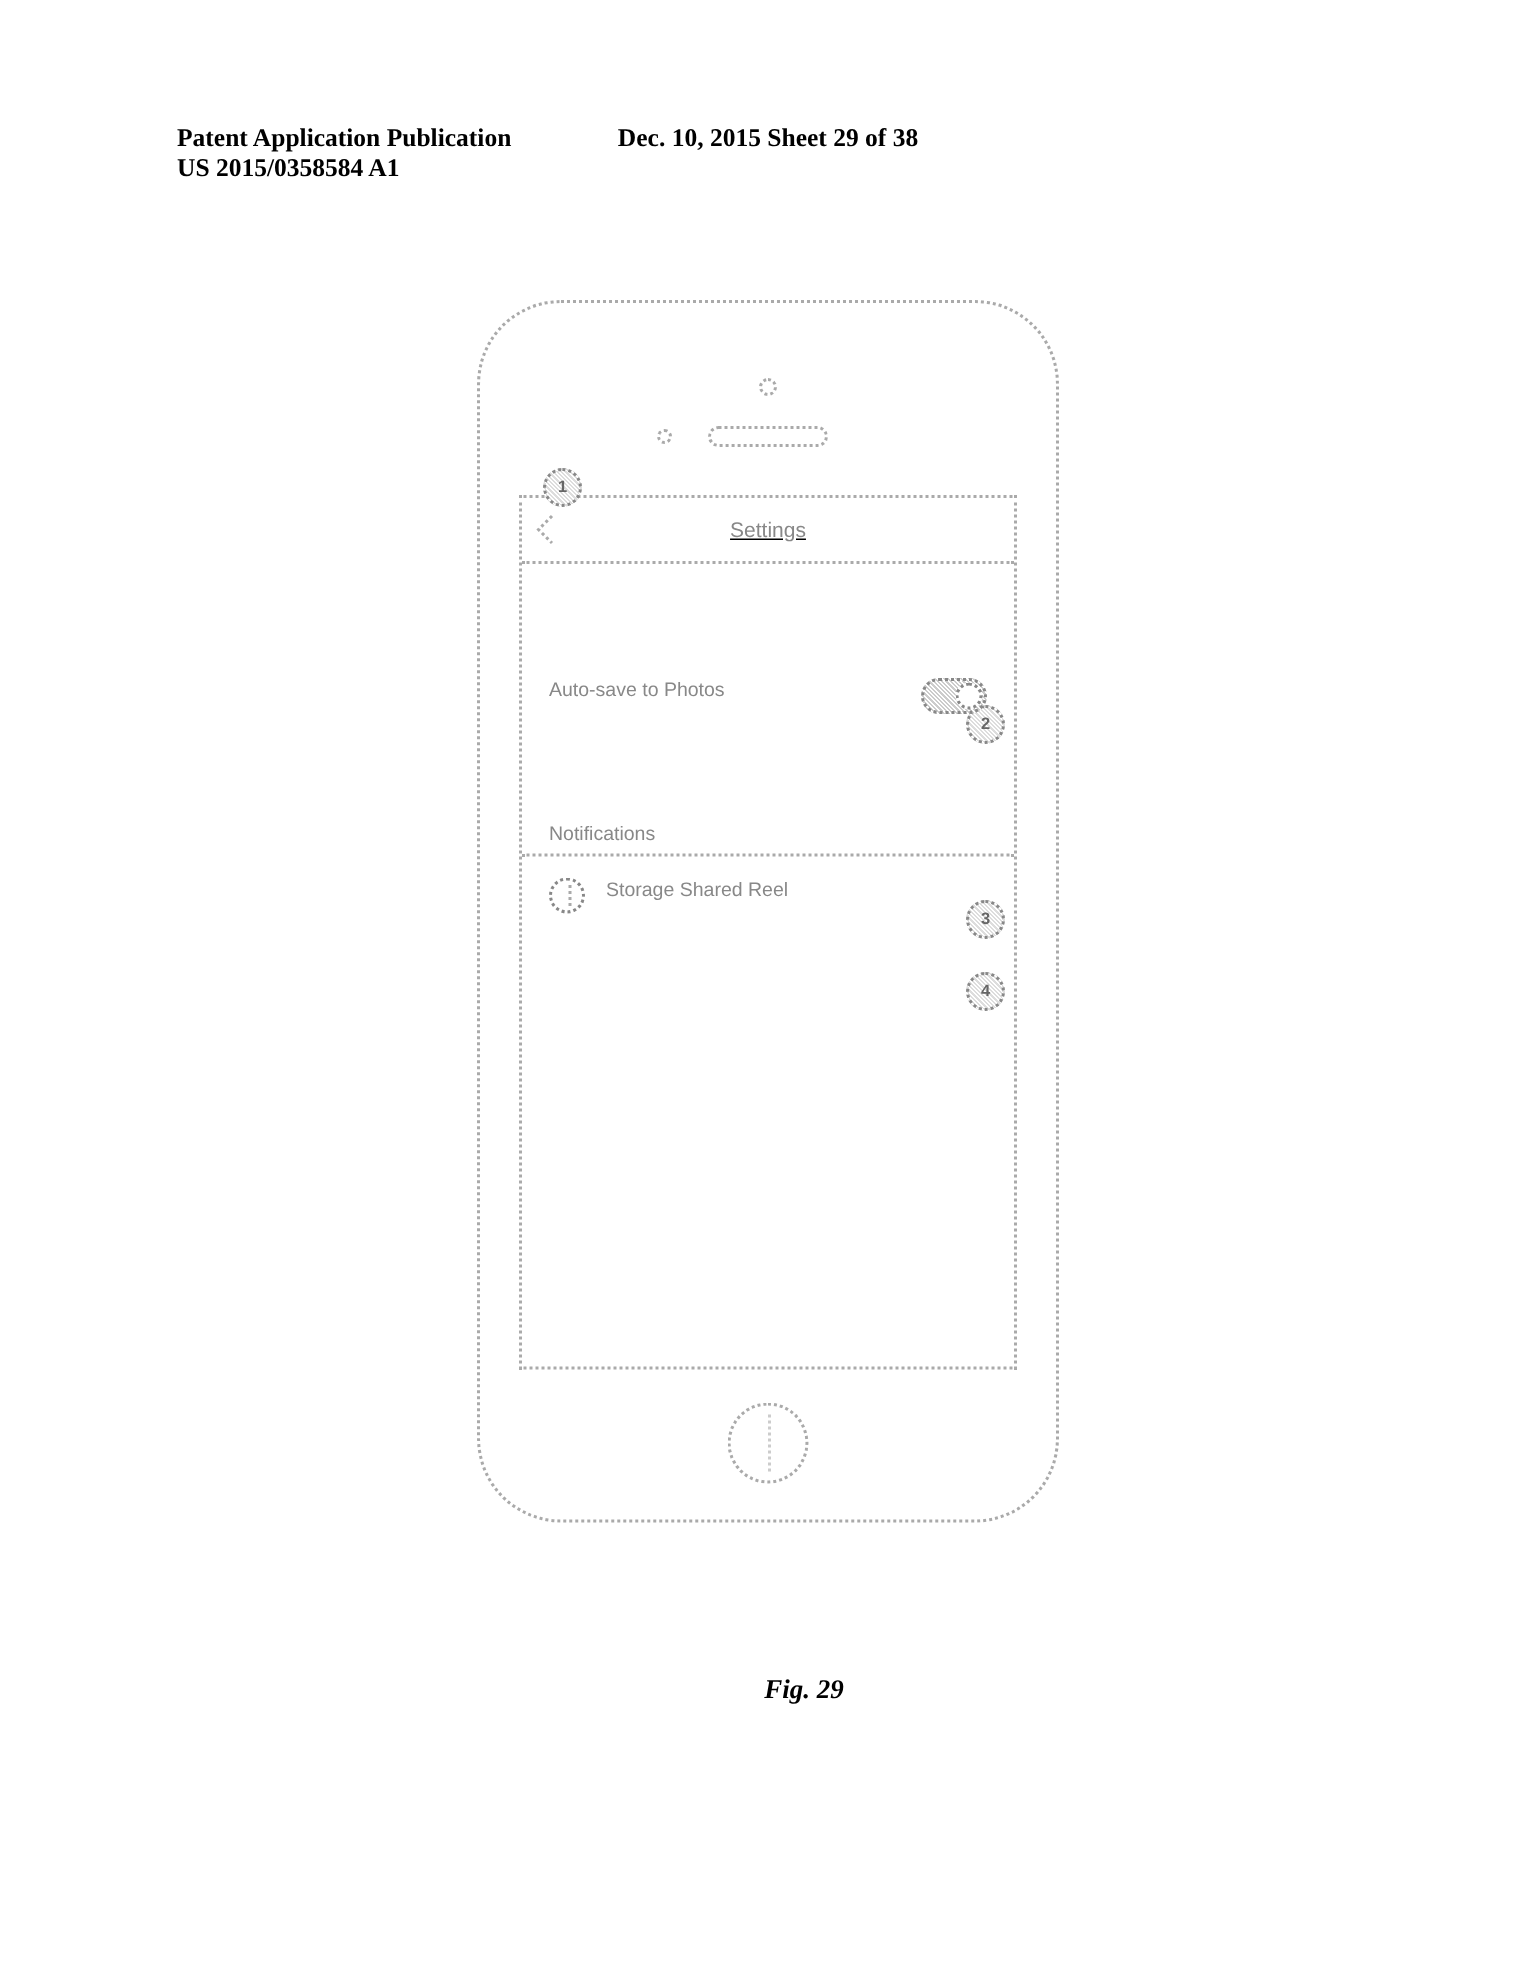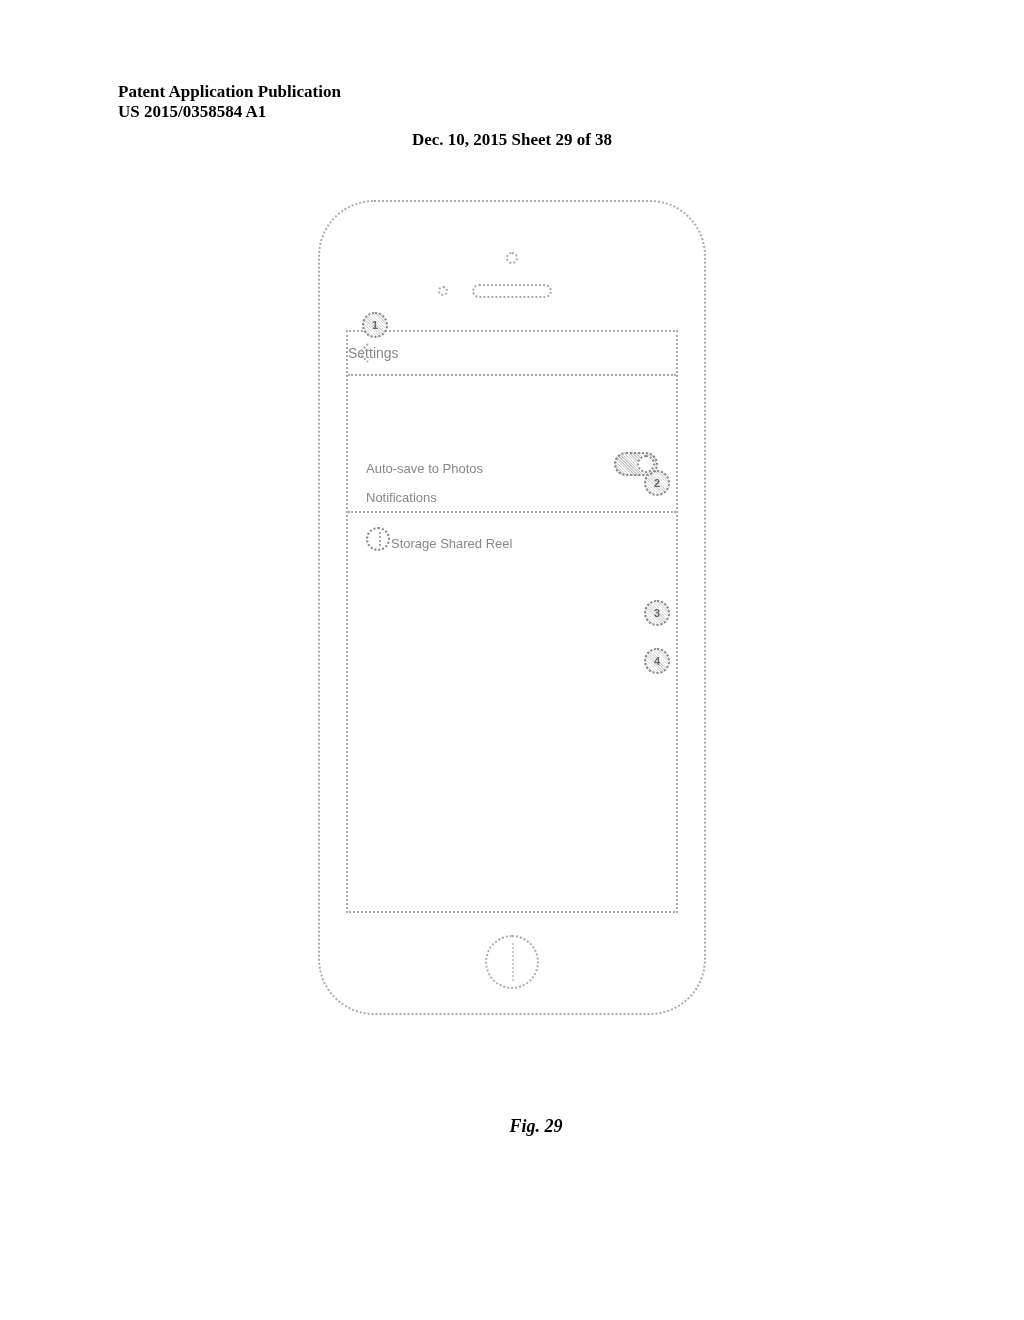--- a/index.html
+++ b/index.html
@@ -19,21 +19,20 @@
     justify-content: space-between;
     font-size: 17px;
     font-weight: bold;
     flex-direction: column;
   }
   .header-center {
     position: absolute;
     left: 50%;
     transform: translateX(-50%);
     white-space: nowrap;
-    margin-top: 48px;
   }
   .phone {
     position: absolute;
     top: 200px;
     left: 50%;
     transform: translateX(-50%);
     width: 388px;
     height: 815px;
     border: 2px dotted #aaa;
     border-radius: 56px / 56px;
@@ -86,21 +85,22 @@
     position:absolute;
     top:6px; bottom:6px; left:50%;
     border-left: 2px dotted #ccc;
   }
   .titlebar {
     position: relative;
     height: 44px;
     border-bottom: 2px dotted #aaa;
     display:flex;
     align-items:center;
-    justify-content:flex-start;
+    justify-content:center;
+    text-decoration:underline;
   }
   .back-chevron {
     position:absolute;
     left:8px;
     top:50%;
     transform: translateY(-50%);
     width: 14px; height: 22px;
   }
   .title-text {
     font-family: Arial, Helvetica, sans-serif;
@@ -108,26 +108,26 @@
     color: #888;
   }
   .section-header {
     font-family: Arial, Helvetica, sans-serif;
     font-size: 13px;
     color: #888;
     padding: 0 18px 6px 18px;
     border-bottom: 2px dotted #aaa;
   }
   .section.storage { margin-top: 62px; }
-  .section.notif { }
+  .section.notif { margin-top: 58px; }
   .row {
     display:flex;
-    align-items:flex-end;
+    align-items:flex-start;
     padding: 14px 18px;
-    gap: 1px;
+    gap: 14px;
     position: relative;
   }
   .row-label {
     font-family: Arial, Helvetica, sans-serif;
     font-size: 13px;
     color: #888;
     flex: 1;
   }
   .toggle {
     width: 44px; height: 24px;

